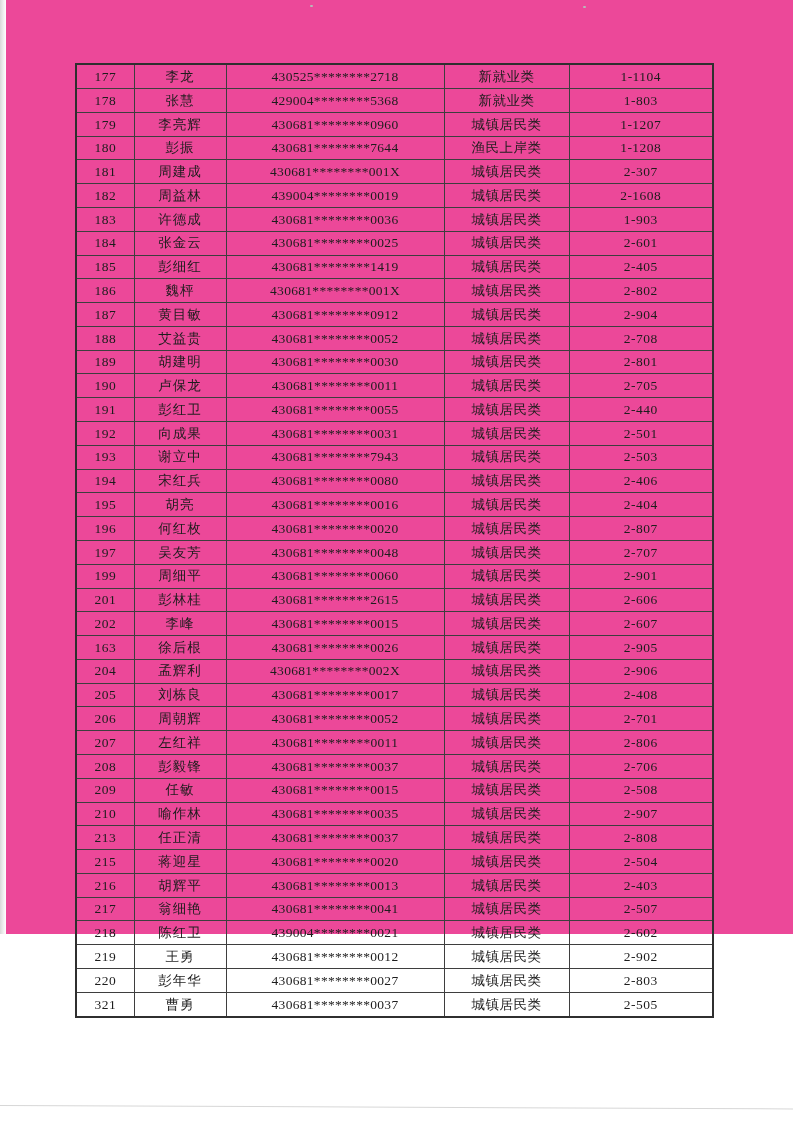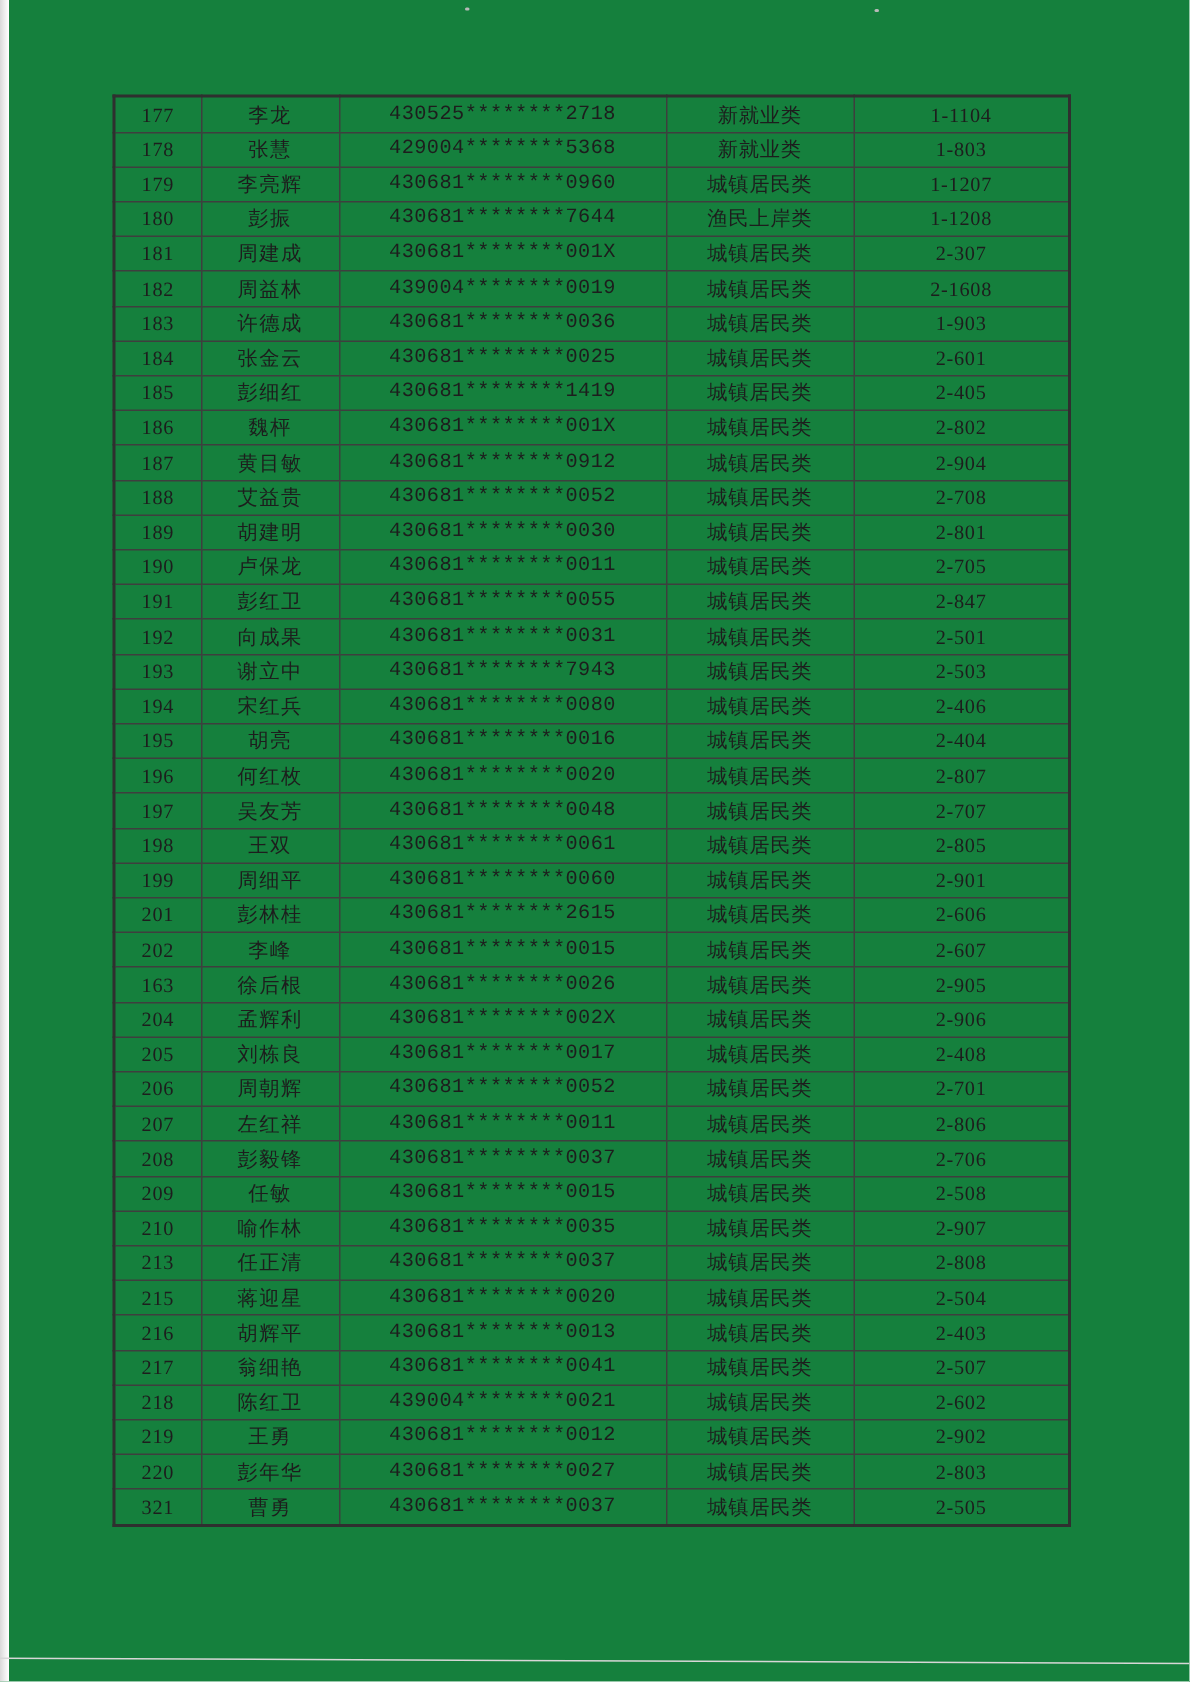--- a/index.html
+++ b/index.html
@@ -7,22 +7,22 @@
     padding: 0;
     width: 793px;
     height: 1121px;
     background: #ffffff;
     overflow: hidden;
     font-family: "Liberation Serif", "DejaVu Serif", serif;
   }
   .page {
     position: relative;
     width: 793px;
-    height: 1121px;
-    background: #15803d;
+    height: 934px;
+    background: #ec4899;
   }
   
   .scan-edge-left {
     position: absolute;
     left: 0; top: 0;
     width: 6px; height: 100%;
     background: linear-gradient(to right, #d9d9d9, #efefef 55%, #ffffff);
   }
   
   .scan-line-bottom {
@@ -58,21 +58,21 @@
     vertical-align: middle;
     padding: 0;
     color: #1d1d1d;
     font-size: 13.5px;
     line-height: 1;
     white-space: nowrap;
     overflow: hidden;
   }
   td.c-index { letter-spacing: 0.5px; }
   td.c-name { letter-spacing: 1px; }
-  td.c-id { font-size: 14px; letter-spacing: 0.3px; font-family: Liberation Mono, monospace; }
+  td.c-id { font-size: 14px; letter-spacing: 0.3px; }
   td.c-cat { letter-spacing: 0.5px; }
   td.c-room { letter-spacing: 0.5px; }
 </style>
 </head>
 <body>
 
 <div class="page">
   <div class="scan-edge-left"></div>
   <div class="speck s1"></div>
   <div class="speck s2"></div>
@@ -182,21 +182,21 @@
           <td class="c-name">卢保龙</td>
           <td class="c-id">430681********0011</td>
           <td class="c-cat">城镇居民类</td>
           <td class="c-room">2-705</td>
         </tr>
         <tr>
           <td class="c-index">191</td>
           <td class="c-name">彭红卫</td>
           <td class="c-id">430681********0055</td>
           <td class="c-cat">城镇居民类</td>
-          <td class="c-room">2-847</td>
+          <td class="c-room">2-440</td>
         </tr>
         <tr>
           <td class="c-index">192</td>
           <td class="c-name">向成果</td>
           <td class="c-id">430681********0031</td>
           <td class="c-cat">城镇居民类</td>
           <td class="c-room">2-501</td>
         </tr>
         <tr>
           <td class="c-index">193</td>
@@ -227,27 +227,20 @@
           <td class="c-room">2-807</td>
         </tr>
         <tr>
           <td class="c-index">197</td>
           <td class="c-name">吴友芳</td>
           <td class="c-id">430681********0048</td>
           <td class="c-cat">城镇居民类</td>
           <td class="c-room">2-707</td>
         </tr>
         <tr>
-          <td class="c-index">198</td>
-          <td class="c-name">王双</td>
-          <td class="c-id">430681********0061</td>
-          <td class="c-cat">城镇居民类</td>
-          <td class="c-room">2-805</td>
-        </tr>
-        <tr>
           <td class="c-index">199</td>
           <td class="c-name">周细平</td>
           <td class="c-id">430681********0060</td>
           <td class="c-cat">城镇居民类</td>
           <td class="c-room">2-901</td>
         </tr>
         <tr>
           <td class="c-index">201</td>
           <td class="c-name">彭林桂</td>
           <td class="c-id">430681********2615</td>

